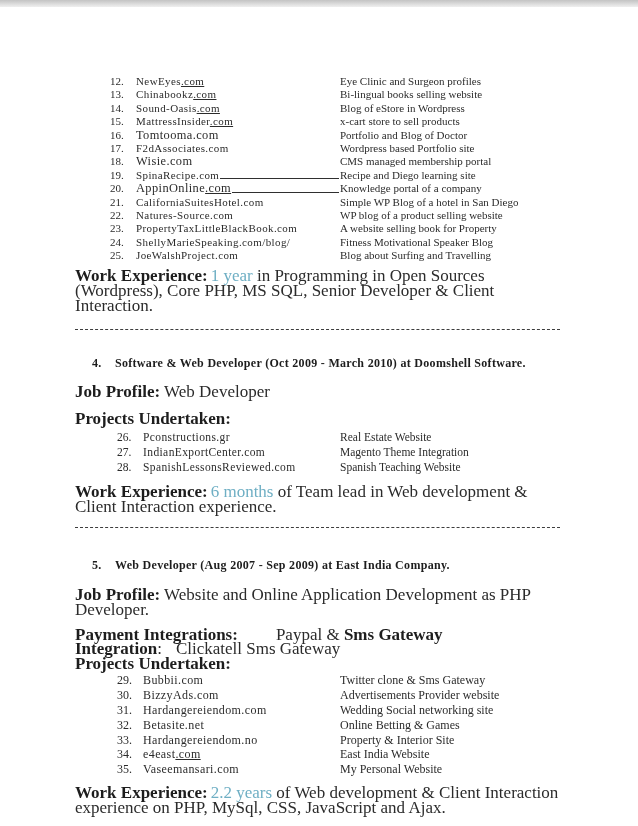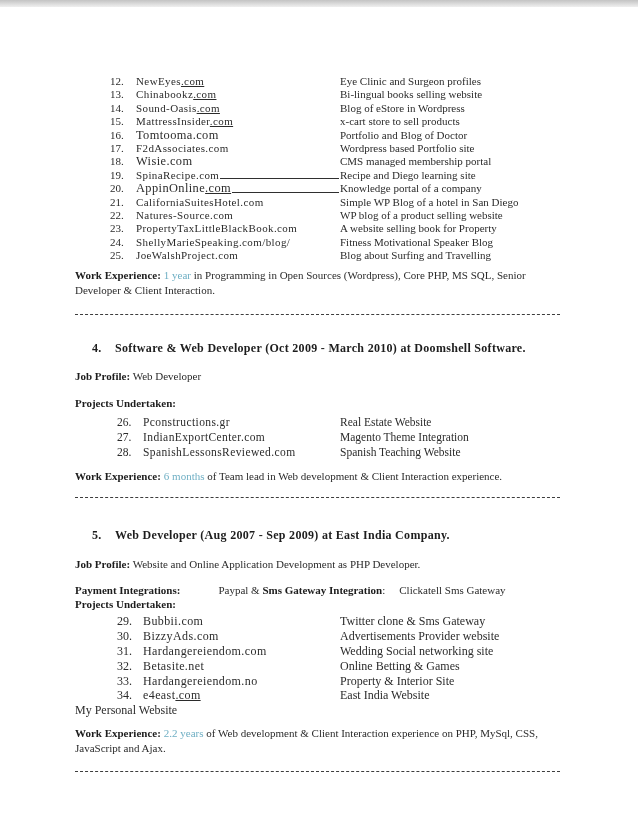--- a/index.html
+++ b/index.html
@@ -25,21 +25,21 @@
   .pdesc { flex: 1; white-space: nowrap; }
 
   .list1 { margin-top: 68px; font-size: 11px; }
   .list1 .prow { line-height: 13.4px; height: 13.4px; }
   .prow.lg .psite { font-size: 12.4px; }
   .list2 { margin-top: 4px; font-size: 11.5px; }
   .list2 .prow { line-height: 15px; height: 15px; }
   .list3 { margin-top: 2px; font-size: 12px; }
   .list3 .prow { line-height: 14.8px; height: 14.8px; }
 
-  p { font-size: 11px; line-height: 15px; }
+  p { font-size: 17px; line-height: 15px; }
   .b { font-weight: bold; color: #1d1d1d; }
   .hl { color: var(--hl, #6fafc4); margin-left: 3px; }
 
   .workexp { margin-top: 6px; }
   .workexp.we2 { margin-top: 9px; }
   .workexp.we3 { margin-top: 8px; }
 
   .dash { border-top: 1px dashed #3d3d3d; margin-top: 16px; height: 0; }
   .dash.d2 { margin-top: 13px; }
   .dash.d3 { margin-top: 15px; }
@@ -290,20 +290,25 @@
         </div>
         <div class="prow">
           <div class="pleft">
             <span class="pnum">34.</span>
             <span class="psite"><span class="site-head">e4east</span><span class="site-tail">.com</span></span>
             <span class="lead"></span>
           </div>
           <div class="pdesc">East India Website</div>
         </div>
         <div class="prow">
+          <div class="pleft">
+            <span class="pnum">35.</span>
+            <span class="psite"><span class="site-head">Vaseemansari.com</span><span class="site-tail"></span></span>
+            <span class="lead"></span>
+          </div>
           <div class="pdesc">My Personal Website</div>
         </div>
       </div>
 
     <p class="workexp we3">
       <span class="b">Work Experience:</span><span class="hl">2.2 years</span><span> of Web development &amp; Client Interaction experience on PHP, MySql, CSS, JavaScript and Ajax.</span>
     </p>
 
     <div class="dash d3"></div>
 

